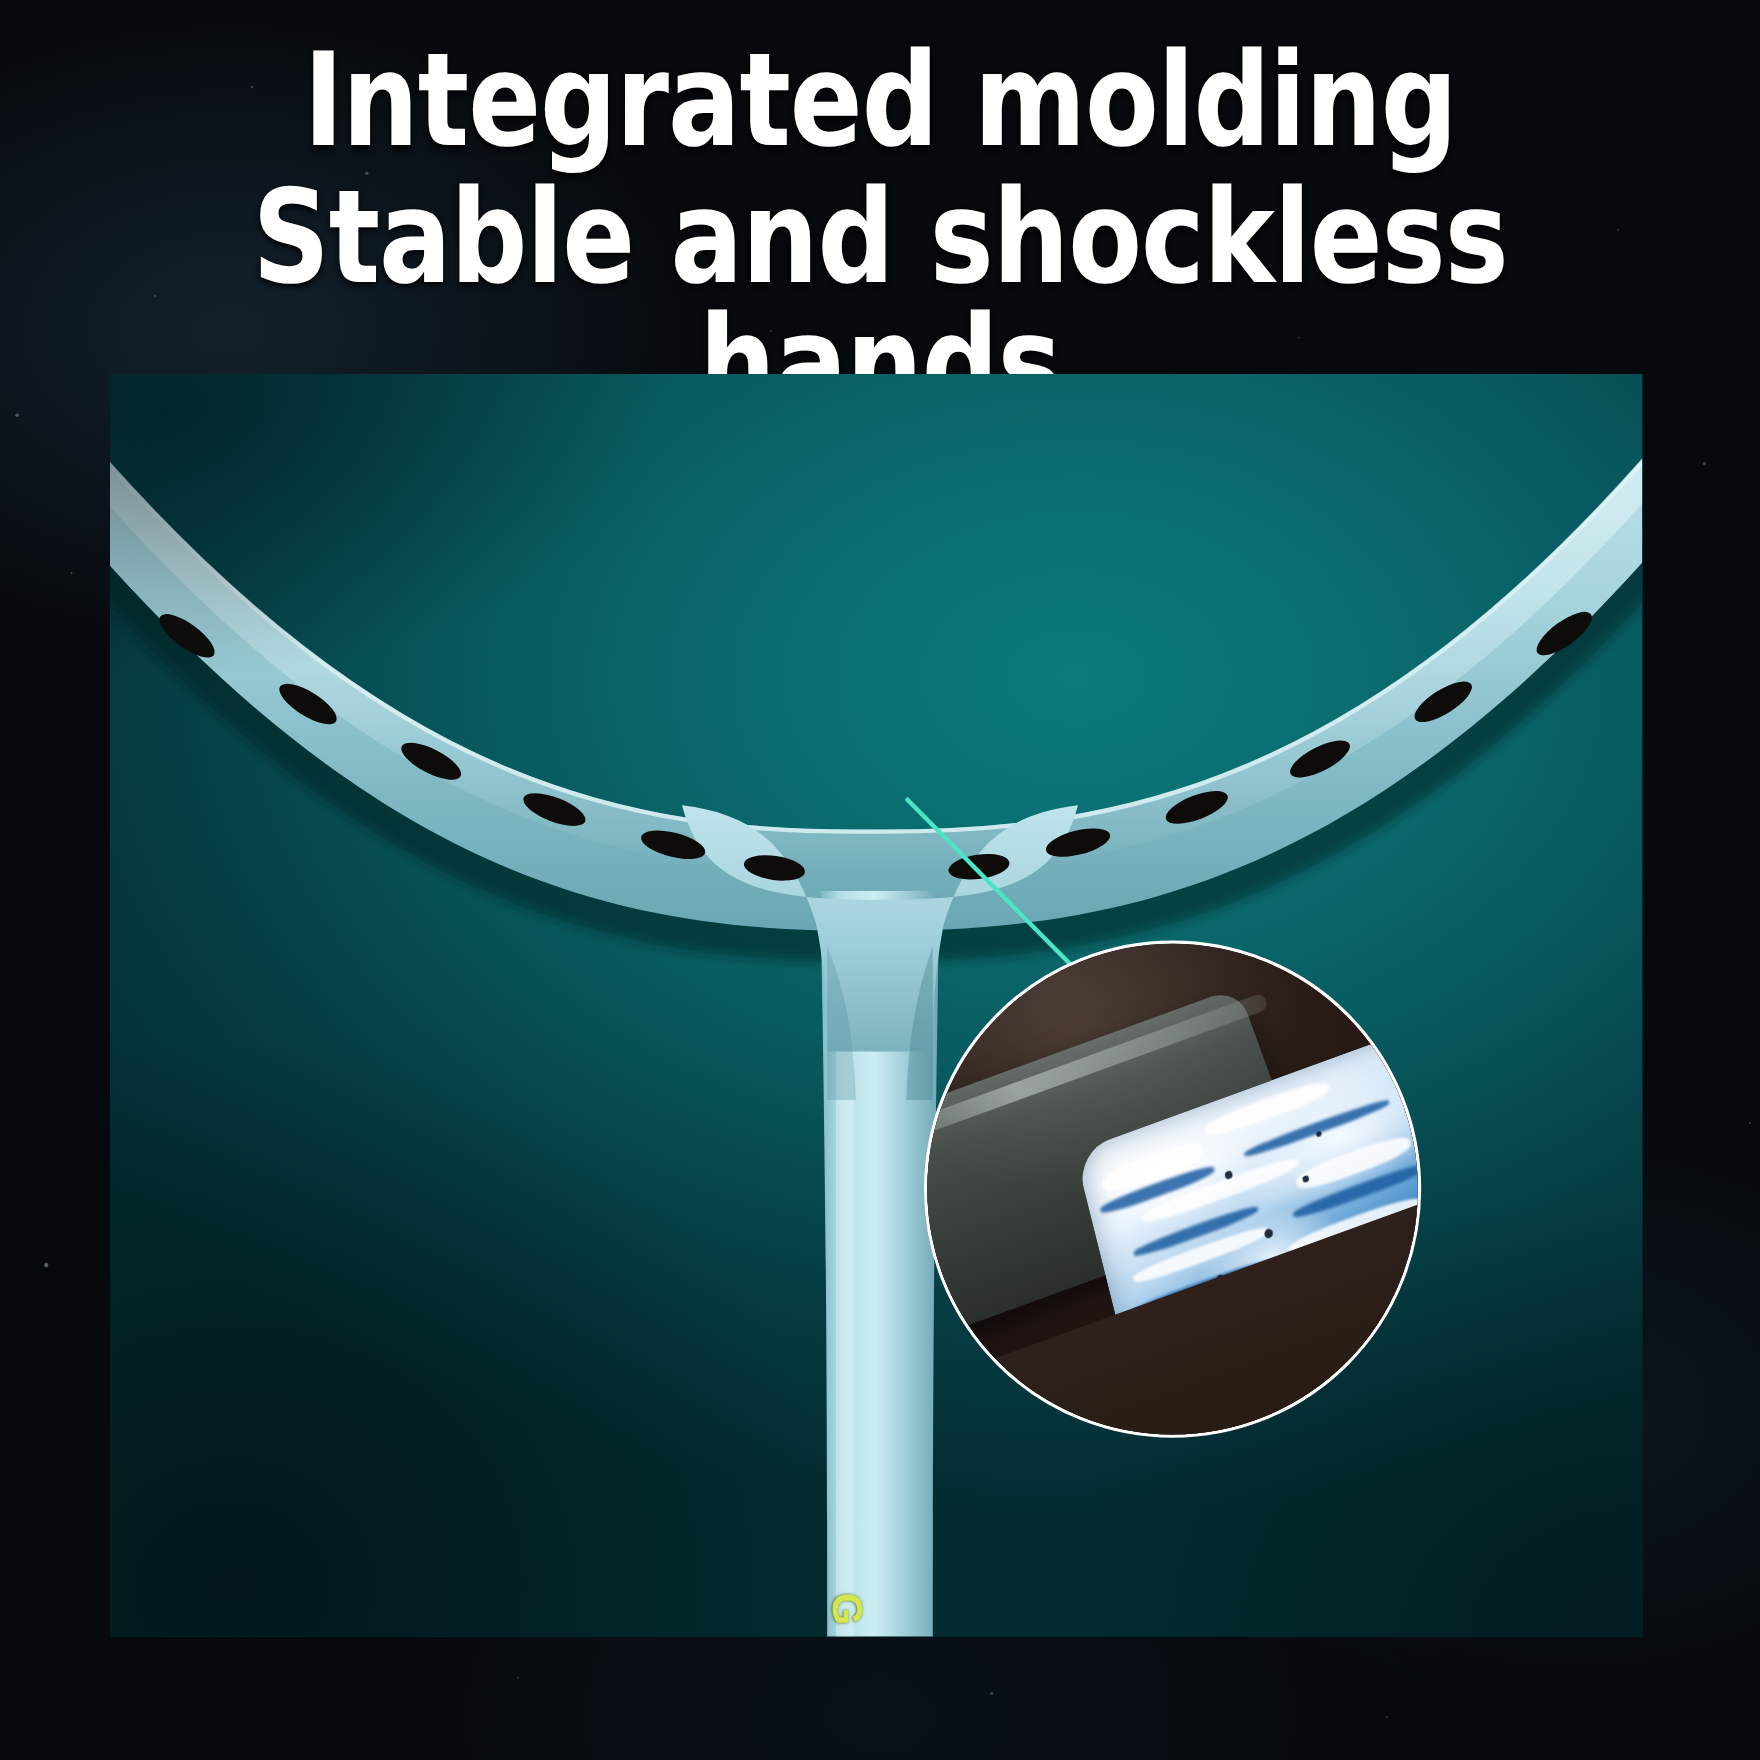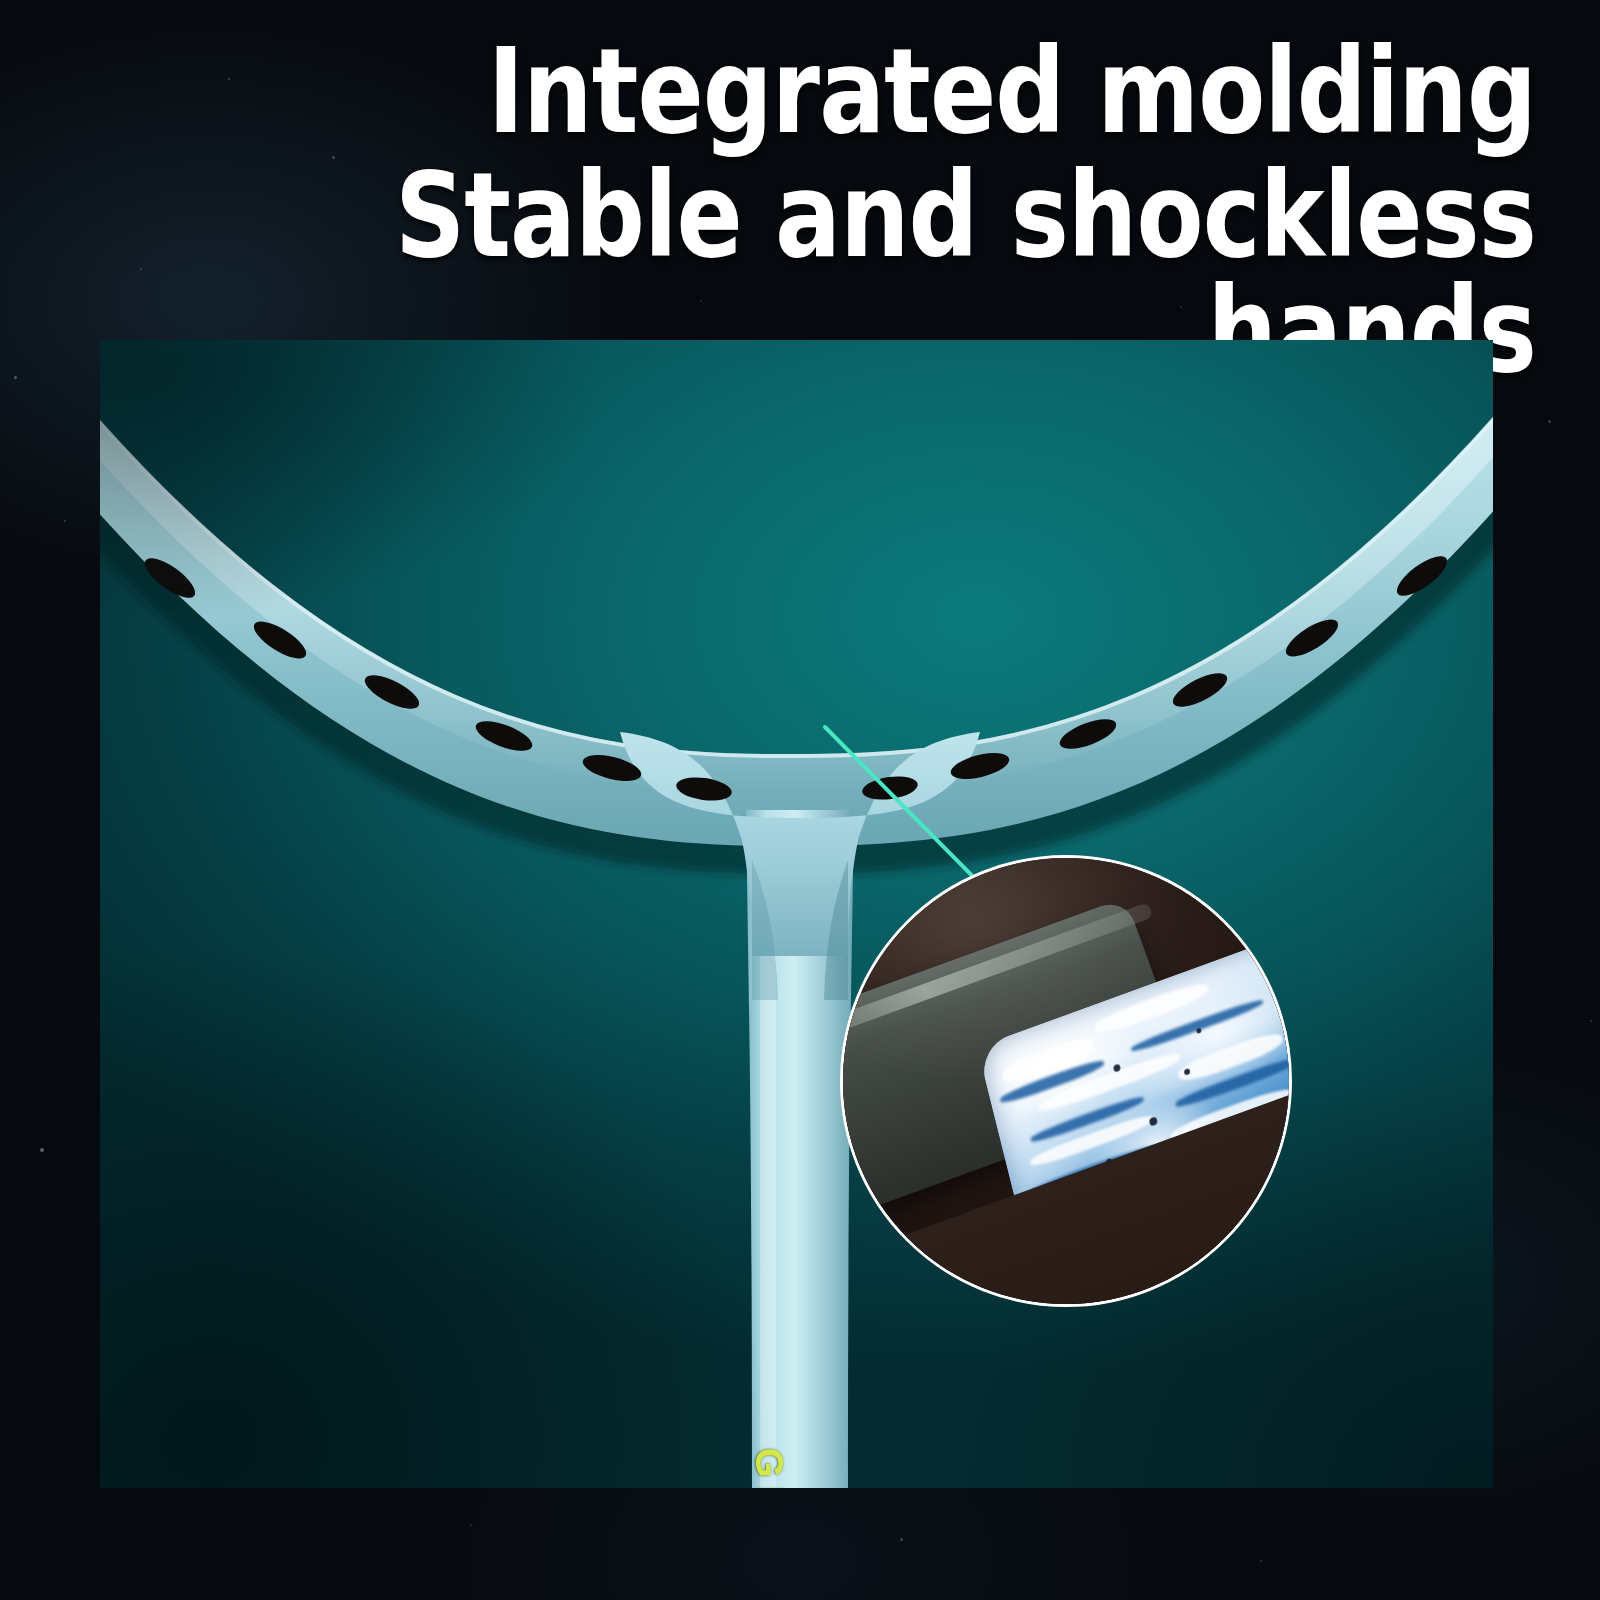--- a/index.html
+++ b/index.html
@@ -14,21 +14,21 @@
       radial-gradient(ellipse 700px 500px at 800px 1560px, rgba(16,30,44,.35) 0%, rgba(7,11,16,0) 76%),
       #06090d;
     overflow:hidden;
   }
   
   #stars{position:absolute;inset:0;pointer-events:none;}
   #stars i{position:absolute;display:block;border-radius:50%;background:#cfe2ee;}
 
   
   #headline{
-    position:absolute;left:0;top:34px;width:1600px;text-align:right;
+    position:absolute;left:0;top:34px;width:1600px;text-align:center;
     color:#ffffff;
     font-family:"Liberation Sans Narrow","DejaVu Sans Condensed","Liberation Sans",sans-serif;
     font-weight:bold;letter-spacing:-1px;
     text-shadow:0 3px 6px rgba(0,0,0,.85), 0 0 2px rgba(0,0,0,.9);
     line-height:.98;
   }
   #headline .l1{display:block;font-size:118px;transform:scaleX(.92);}
   #headline .l2{display:block;font-size:118px;transform:scaleX(.92);margin-top:8px;}
 
   

